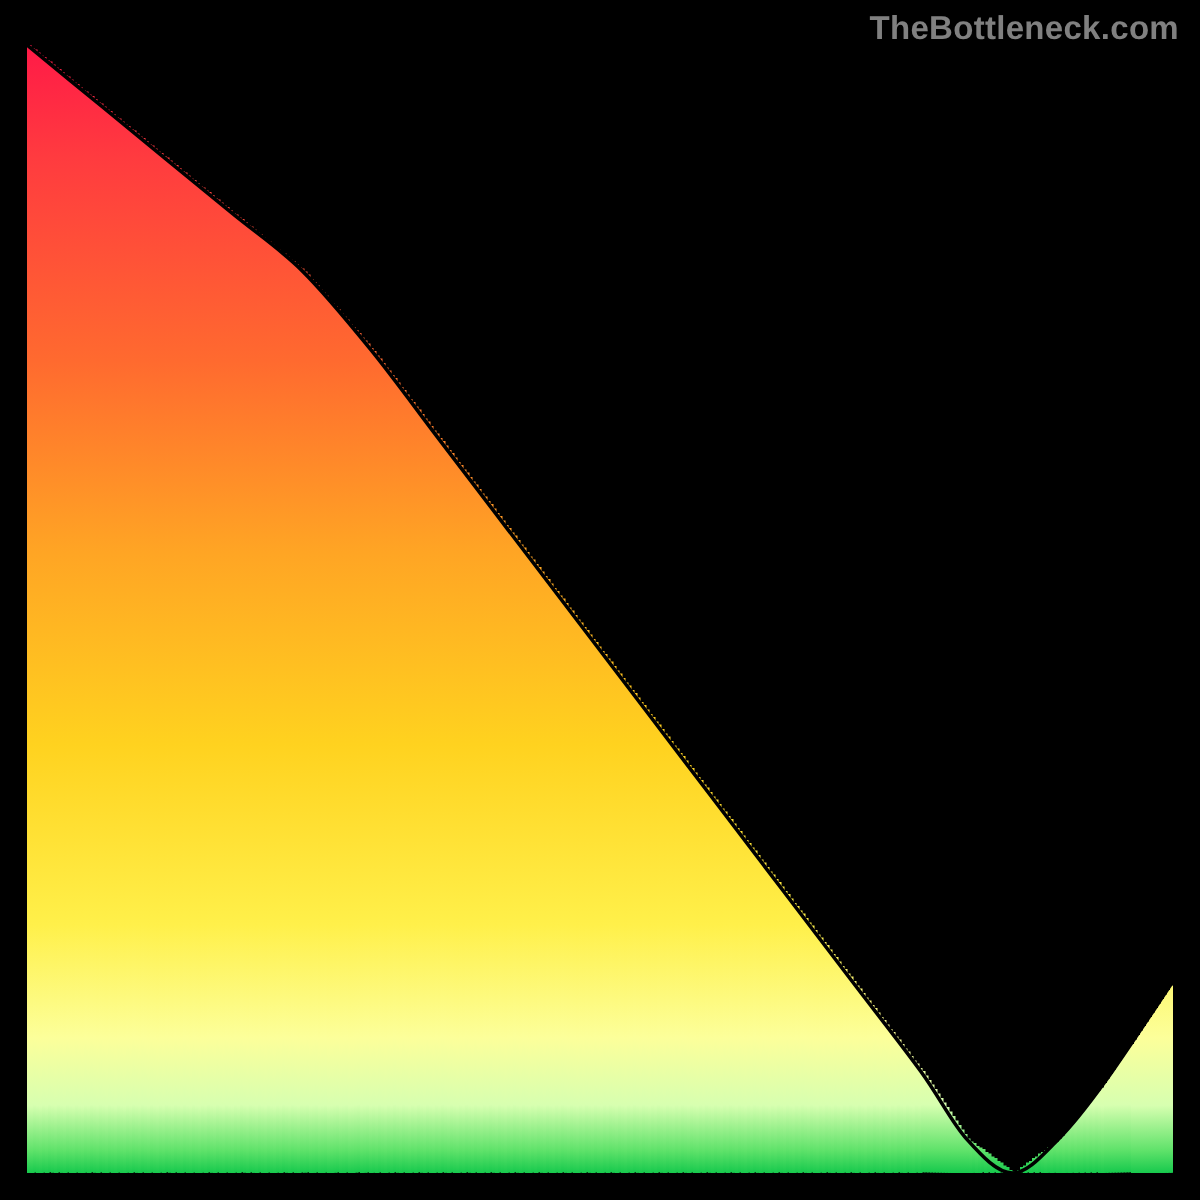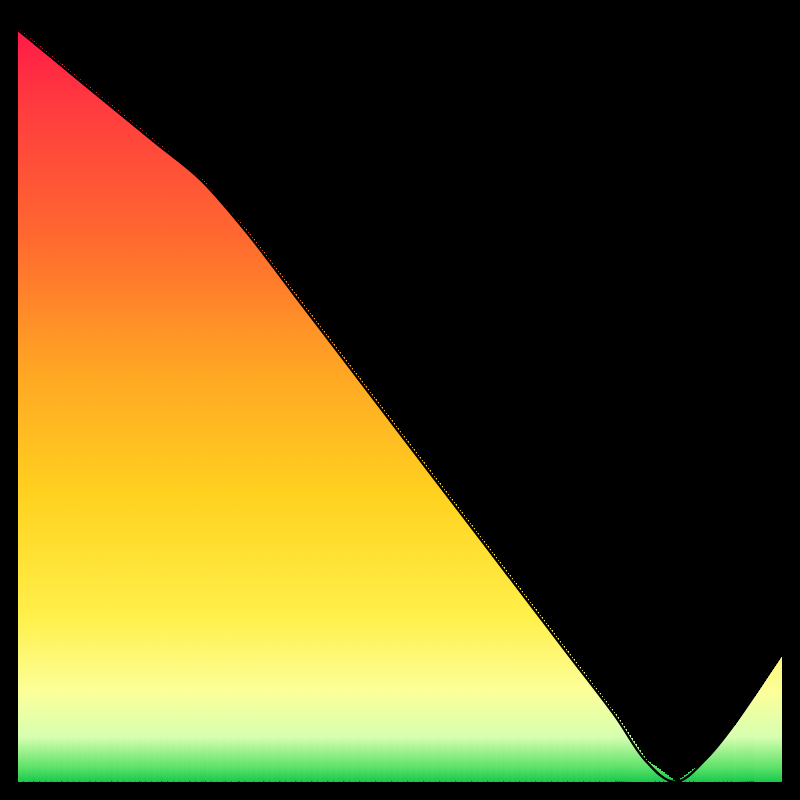--- a/index.html
+++ b/index.html
@@ -84,20 +84,21 @@
     transform: translate(-50%, 0);
     white-space: nowrap;
     z-index: 4;
   }
 </style>
 </head>
 <body>
 
 <div class="frame">
 
+  <div class="watermark">TheBottleneck.com</div>
 
   <div class="plot-outer">
     <div class="plot-inner" id="plot-inner">
 
     <div class="grad" style="left: 0px; width: 2.7px; height: 752px;"></div>
         <div class="grad" style="left: 2px; width: 2.7px; height: 750.36px;"></div>
         <div class="grad" style="left: 4px; width: 2.7px; height: 748.719px;"></div>
         <div class="grad" style="left: 6px; width: 2.7px; height: 747.079px;"></div>
         <div class="grad" style="left: 8px; width: 2.7px; height: 745.438px;"></div>
         <div class="grad" style="left: 10px; width: 2.7px; height: 743.798px;"></div>

